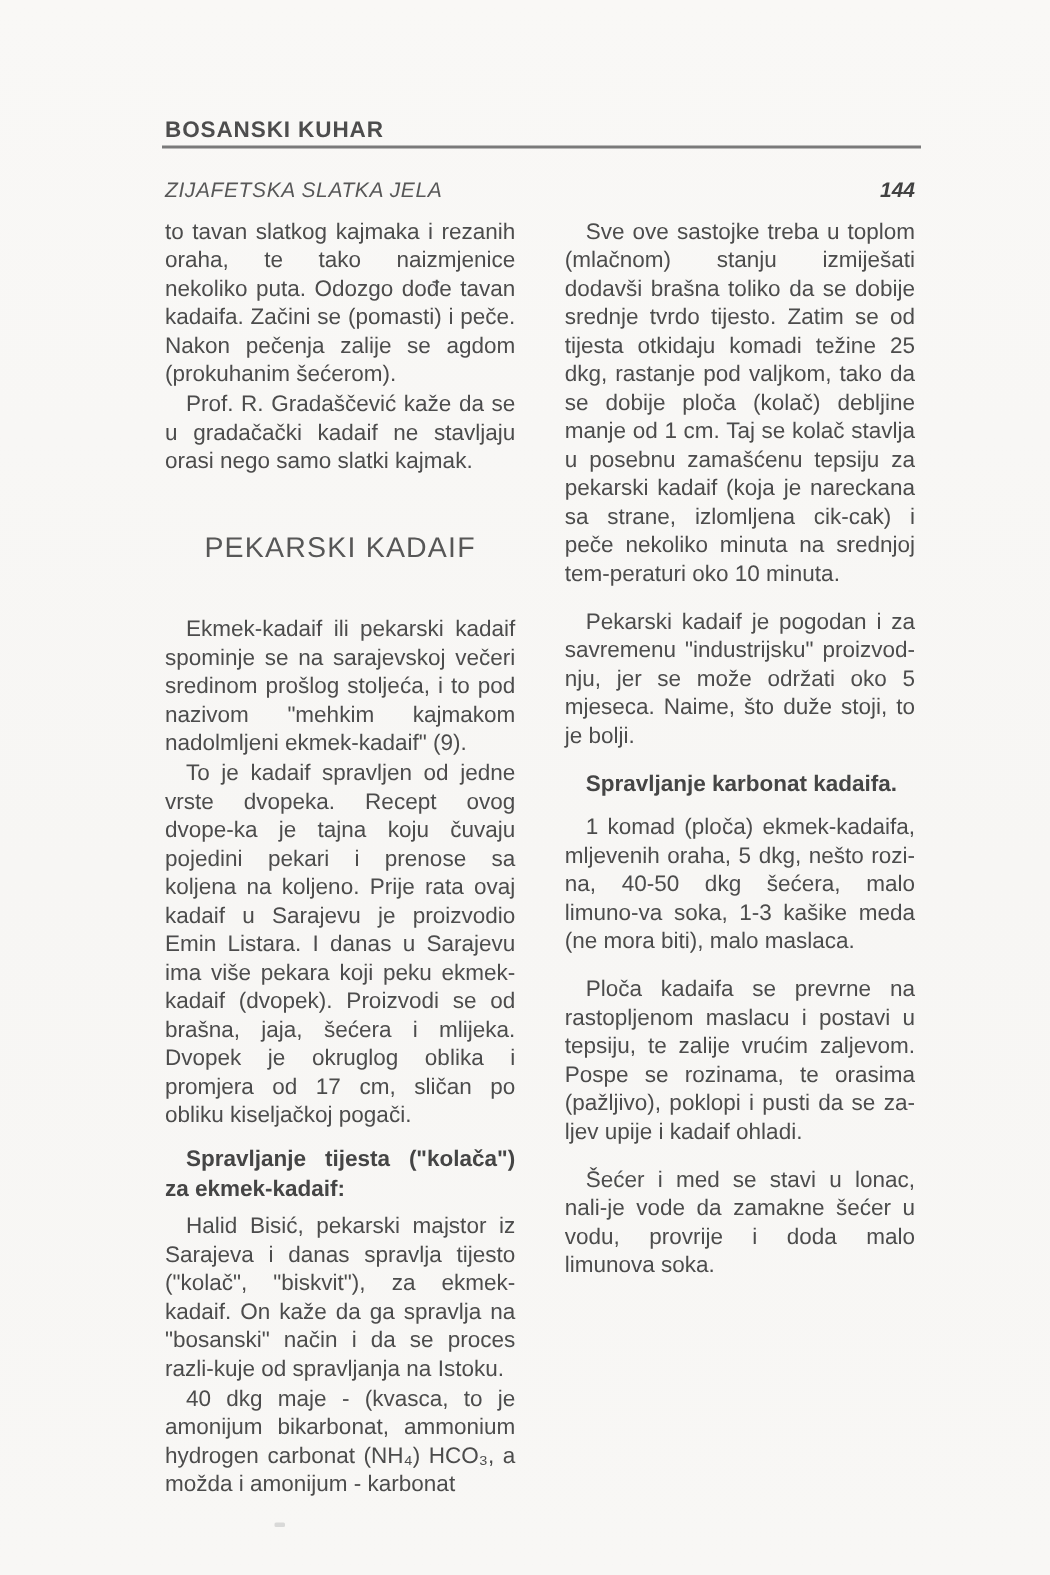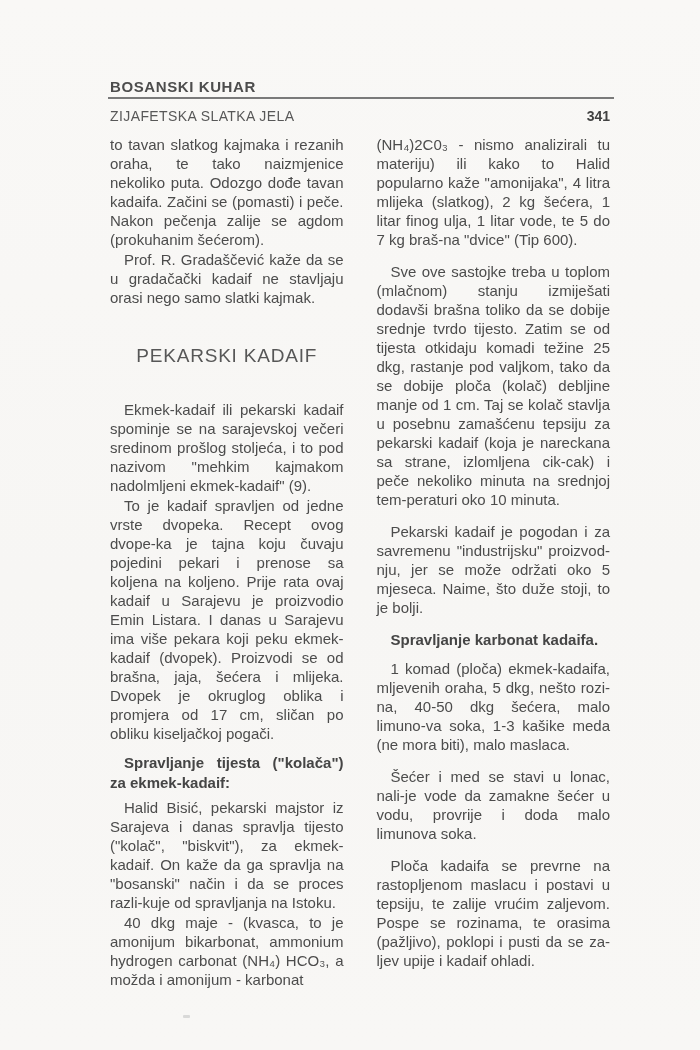--- a/index.html
+++ b/index.html
@@ -34,22 +34,23 @@
   .header-rule {
     height: 0;
     border-bottom: 2px solid #7a7a7a;
     margin-left: -2px;
     width: 506px;
   }
   .header-row {
     display: flex;
     justify-content: space-between;
     align-items: flex-end;
-    margin-top: 9px;
+    margin-top: 19px;
     font-size: 14px;
+    font-style: italic;
   }
   .chapter-title {
     color: #585858;
     letter-spacing: 0.4px;
   }
   .page-number {
     font-weight: bold;
     color: #424242;
   }
   
@@ -102,41 +103,40 @@
 </head>
 <body>
 
 <div class="page">
 
   <header class="page-header">
     <div class="book-title">BOSANSKI KUHAR</div>
     <div class="header-rule"></div>
     <div class="header-row">
       <span class="chapter-title">ZIJAFETSKA SLATKA JELA</span>
-      <span class="page-number">341</span>
+      <span class="page-number">144</span>
     </div>
   </header>
 
   <main class="columns">
     <div class="col col-left">
         <p>to tavan slatkog kajmaka i rezanih oraha, te tako naizmjenice nekoliko puta. Odozgo dođe tavan kadaifa. Začini se (pomasti) i peče. Nakon pečenja zalije se agdom (prokuhanim šećerom).</p>
         <p class="p-indent">Prof. R. Gradaščević kaže da se u gradačački kadaif ne stavljaju orasi nego samo slatki kajmak.</p>
         <h2 class="sec-heading">PEKARSKI KADAIF</h2>
         <p class="p-indent">Ekmek-kadaif ili pekarski kadaif spominje se na sarajevskoj večeri sredinom prošlog stoljeća, i to pod nazivom "mehkim kajmakom nadolmljeni ekmek-kadaif" (9).</p>
         <p class="p-indent">To je kadaif spravljen od jedne vrste dvopeka. Recept ovog dvope-ka je tajna koju čuvaju pojedini pekari i prenose sa koljena na koljeno. Prije rata ovaj kadaif u Sarajevu je proizvodio Emin Listara. I danas u Sarajevu ima više pekara koji peku ekmek-kadaif (dvopek). Proizvodi se od brašna, jaja, šećera i mlijeka. Dvopek je okruglog oblika i promjera od 17 cm, sličan po obliku kiseljačkoj pogači.</p>
         <h3 class="sub-heading">Spravljanje tijesta ("kolača") za ekmek-kadaif:</h3>
         <p class="p-indent">Halid Bisić, pekarski majstor iz Sarajeva i danas spravlja tijesto ("kolač", "biskvit"), za ekmek-kadaif. On kaže da ga spravlja na "bosanski" način i da se proces razli-kuje od spravljanja na Istoku.</p>
         <p class="p-indent">40 dkg maje - (kvasca, to je amonijum bikarbonat, ammonium hydrogen carbonat (NH₄) HCO₃, a možda i amonijum - karbonat</p>
       </div>
     <div class="col col-right">
-        <p>(NH₄)2C0₃ - nismo analizirali tu materiju) ili kako to Halid popularno kaže "amonijaka", 4 litra mlijeka (slatkog), 2 kg šećera, 1 litar finog ulja, 1 litar vode, te 5 do 7 kg braš-na "dvice" (Tip 600).</p>
         <p class="p-indent">Sve ove sastojke treba u toplom (mlačnom) stanju izmiješati dodavši brašna toliko da se dobije srednje tvrdo tijesto. Zatim se od tijesta otkidaju komadi težine 25 dkg, rastanje pod valjkom, tako da se dobije ploča (kolač) debljine manje od 1 cm. Taj se kolač stavlja u posebnu zamašćenu tepsiju za pekarski kadaif (koja je nareckana sa strane, izlomljena cik-cak) i peče nekoliko minuta na srednjoj tem-peraturi oko 10 minuta.</p>
         <p class="p-indent">Pekarski kadaif je pogodan i za savremenu "industrijsku" proizvod-nju, jer se može održati oko 5 mjeseca. Naime, što duže stoji, to je bolji.</p>
         <h3 class="sub-heading">Spravljanje karbonat kadaifa.</h3>
         <p class="p-indent">1 komad (ploča) ekmek-kadaifa, mljevenih oraha, 5 dkg, nešto rozi-na, 40-50 dkg šećera, malo limuno-va soka, 1-3 kašike meda (ne mora biti), malo maslaca.</p>
+        <p class="p-indent">Ploča kadaifa se prevrne na rastopljenom maslacu i postavi u tepsiju, te zalije vrućim zaljevom. Pospe se rozinama, te orasima (pažljivo), poklopi i pusti da se za-ljev upije i kadaif ohladi.</p>
         <p class="p-indent">Šećer i med se stavi u lonac, nali-je vode da zamakne šećer u vodu, provrije i doda malo limunova soka.</p>
-        <p class="p-indent">Ploča kadaifa se prevrne na rastopljenom maslacu i postavi u tepsiju, te zalije vrućim zaljevom. Pospe se rozinama, te orasima (pažljivo), poklopi i pusti da se za-ljev upije i kadaif ohladi.</p>
       </div>
   </main>
 
   <div class="scan-artifact"></div>
 
 </div>
 
 </body></html>

